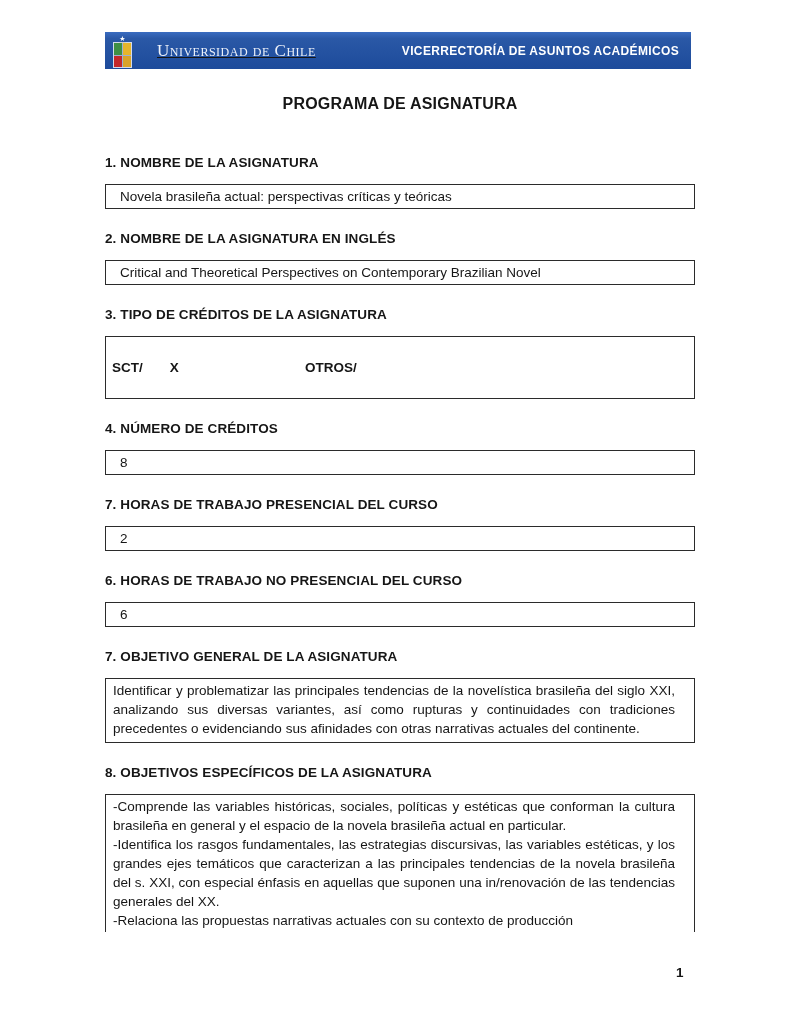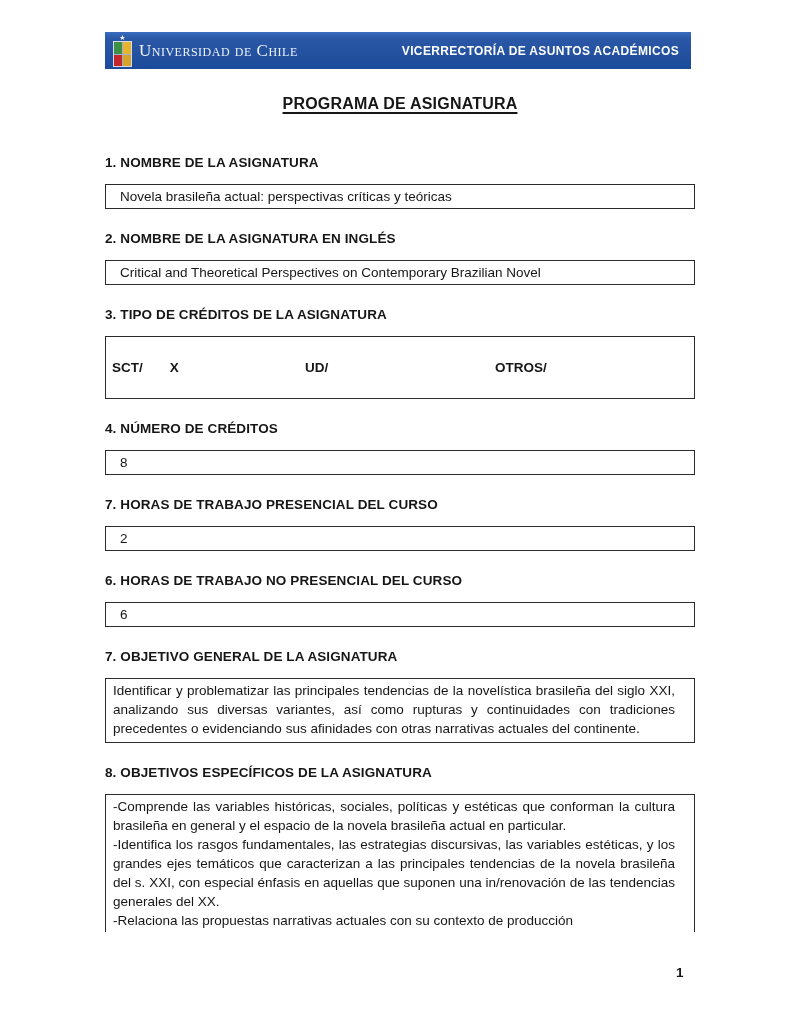--- a/index.html
+++ b/index.html
@@ -13,21 +13,21 @@
   .content { position: absolute; left: 105px; top: 32px; width: 590px; }
 
   
   .banner {
     box-sizing: border-box;
     height: 37px; width: 586px;
     background: linear-gradient(180deg, #3a6cc0 0%, #2a58a6 18%, #1d4b9b 100%);
     display: flex; align-items: center; justify-content: space-between;
     padding: 0 12px 0 8px;
   }
-  .brand { display: flex; align-items: flex-start; gap: 7px; height: 100%; }
+  .brand { display: flex; align-items: flex-end; gap: 25px; height: 100%; text-decoration: underline; }
   .logo { width: 19px; display: flex; flex-direction: column; align-items: center; padding: 2px 0 1px 0; }
   .logo-star { color: #ffffff; font-size: 7px; line-height: 7px; }
   .crest {
     width: 17px; height: 24px;
     display: grid; grid-template-columns: 1fr 1fr; grid-template-rows: 1fr 1fr;
     gap: 1px; background: rgba(255,255,255,0.55); border: 1px solid rgba(255,255,255,0.55);
   }
   .crest .q1 { background: #3f8f45; }
   .crest .q2 { background: #e6b52c; }
   .crest .q3 { background: #c3272b; }
@@ -46,21 +46,20 @@
   }
 
   
   .doc-title {
     margin-top: 26px;
     text-align: center;
     font-size: 16px; font-weight: bold;
     letter-spacing: 0.2px;
   }
   .doc-title span {
-    text-decoration: underline;
     text-decoration-thickness: 2px;
     text-underline-offset: 3px;
   }
 
   
   .sec-h {
     font-size: 13.5px; font-weight: bold;
     margin-top: 22px; line-height: 16px;
     letter-spacing: 0.1px;
   }
@@ -122,21 +121,20 @@
 
     <div class="sec-h">2. NOMBRE DE LA ASIGNATURA EN INGLÉS</div>
     <div class="box">Critical and Theoretical Perspectives on Contemporary Brazilian Novel</div>
 
     <div class="sec-h">3. TIPO DE CRÉDITOS DE LA ASIGNATURA</div>
     <div class="box credits">
       <div class="seg1">
         <span>SCT/</span>
         <span class="mark">X</span>
       </div>
-      <div class="seg2">UD/</div>
       <div class="seg3">OTROS/</div>
     </div>
 
     <div class="sec-h">4. NÚMERO DE CRÉDITOS</div>
     <div class="box">8</div>
 
     <div class="sec-h">7. HORAS DE TRABAJO PRESENCIAL DEL CURSO</div>
     <div class="box">2</div>
 
     <div class="sec-h">6. HORAS DE TRABAJO NO PRESENCIAL DEL CURSO</div>

